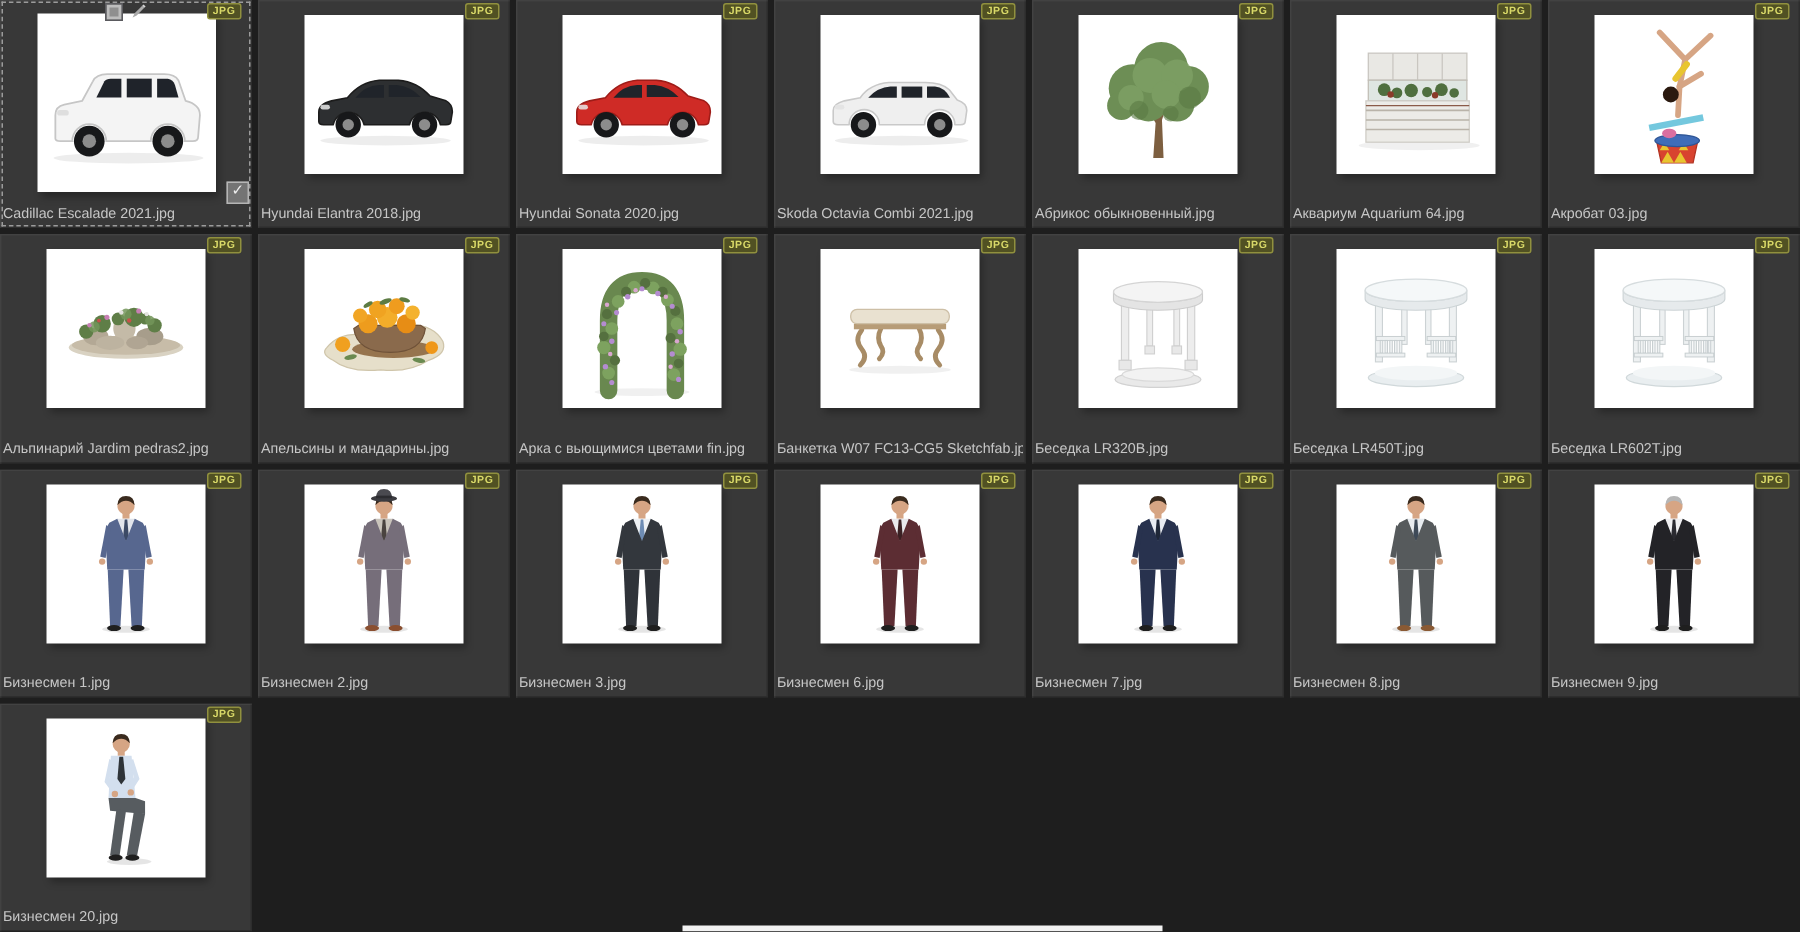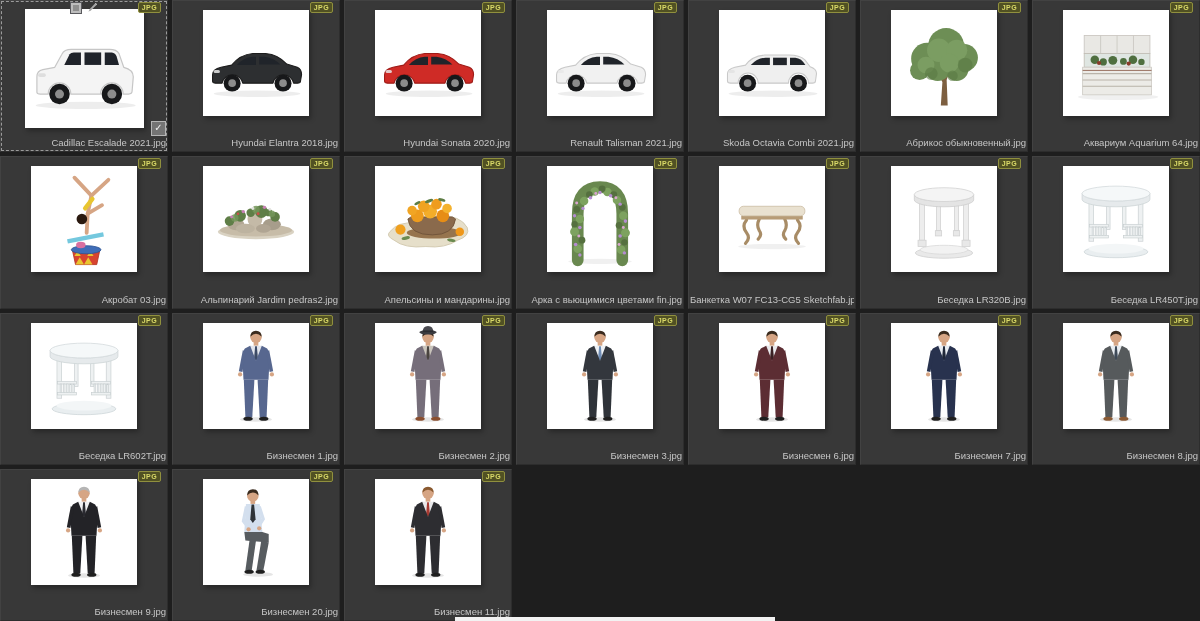--- a/index.html
+++ b/index.html
@@ -23,21 +23,21 @@
   }
   .thumb{
     position:absolute;top:10px;left:0;right:0;margin:0 auto;
     width:106px;height:106px;background:#ffffff;
     box-shadow:2px 3px 5px rgba(0,0,0,0.30);
   }
   .cell.selected .thumb{width:119px;height:119px;top:9px;}
   .thumb svg{width:100%;height:100%;display:block;}
   .fname{
     position:absolute;left:2px;right:2px;bottom:4px;
-    text-align:right;font-size:9.5px;line-height:11px;color:#c6c6c6;
+    text-align:left;font-size:9.5px;line-height:11px;color:#c6c6c6;
     white-space:nowrap;overflow:hidden;
   }
   .badge{
     position:absolute;top:2px;right:7px;z-index:3;
     font-size:7px;font-weight:bold;letter-spacing:.4px;
     color:#d9d968;background:#515123;border:1px solid #90903e;border-radius:2px;
     padding:1px 3px 0 3px;line-height:8px;height:8px;
   }
   .sel-frame{
     position:absolute;inset:1px;border:1px dashed #9b9b9b;z-index:2;pointer-events:none;
@@ -455,29 +455,20 @@
     <span class="badge">JPG</span>
     <div class="thumb">
       <svg class="art" viewBox="0 0 100 100" style="--body:#cf2b26;--line:#9e1c18">
           <use href="#car-sedan"></use>
         </svg>
     </div>
     <div class="fname">Hyundai Sonata 2020.jpg</div>
   </div>
 
 
-  <div class="cell" title="Renault Talisman 2021.jpg">
-    <span class="badge">JPG</span>
-    <div class="thumb">
-      <svg class="art" viewBox="0 0 100 100" style="--body:#f1f1f1;--line:#c9c9c9">
-          <use href="#car-sedan"></use>
-        </svg>
-    </div>
-    <div class="fname">Renault Talisman 2021.jpg</div>
-  </div>
 
   <div class="cell" title="Skoda Octavia Combi 2021.jpg">
     <span class="badge">JPG</span>
     <div class="thumb">
       <svg class="art" viewBox="0 0 100 100" style="--body:#efefef;--line:#c9c9c9">
           <use href="#car-wagon"></use>
         </svg>
     </div>
     <div class="fname">Skoda Octavia Combi 2021.jpg</div>
   </div>
@@ -659,25 +650,16 @@
   <div class="cell" title="Бизнесмен 10.jpg">
     <span class="badge">JPG</span>
     <div class="thumb">
       <svg class="art" viewBox="0 0 100 100" style="--shirt:#d3dfee;--pants:#575c60;--tie:#2e3338">
           <use href="#man-sit"></use>
         </svg>
     </div>
     <div class="fname">Бизнесмен 20.jpg</div>
   </div>
 
-  <div class="cell" title="Бизнесмен 11.jpg">
-    <span class="badge">JPG</span>
-    <div class="thumb">
-      <svg class="art" viewBox="0 0 100 100" style="--suit:#2d2d31;--pants:#2d2d31;--shirt:#e8e8ea;--tie:#a83a32;--hair:#8a5a30">
-          <use href="#man"></use>
-        </svg>
-    </div>
-    <div class="fname">Бизнесмен 11.jpg</div>
-  </div>
 
 </div>
 
 <div class="peek"></div>
 
 </body></html>

